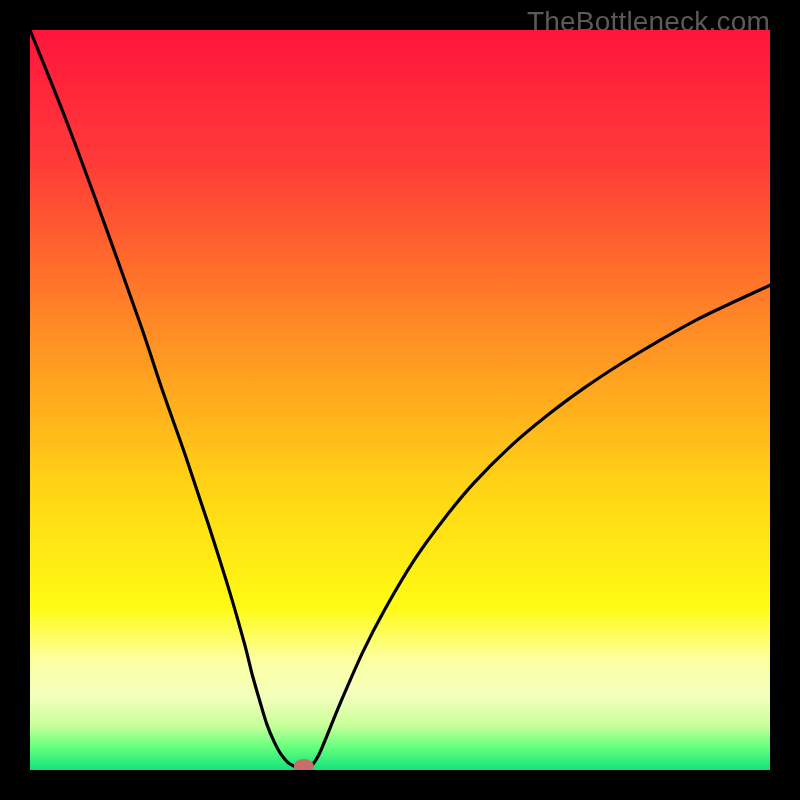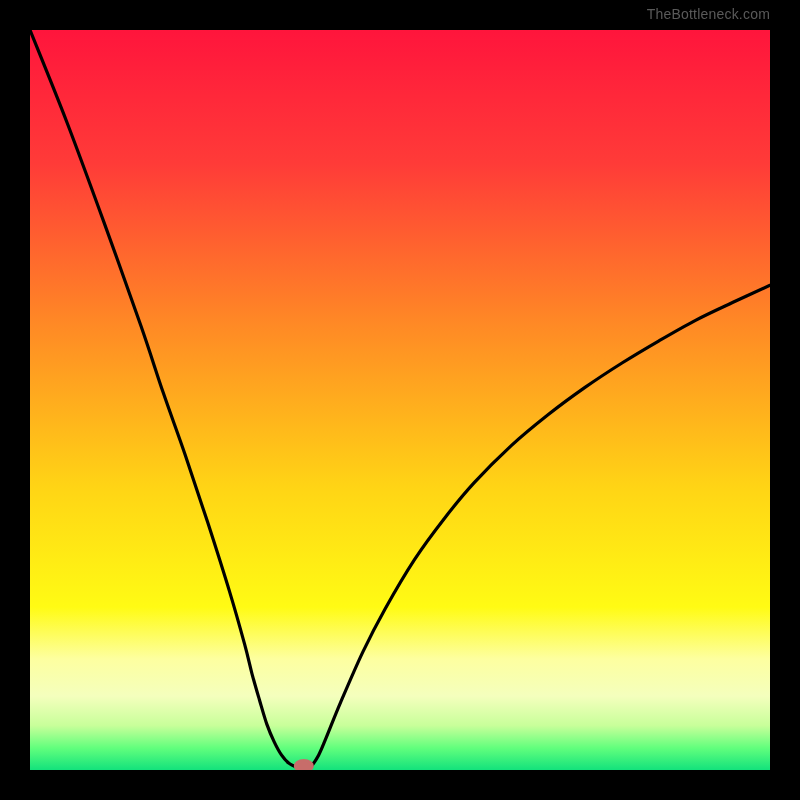--- a/index.html
+++ b/index.html
@@ -15,21 +15,21 @@
     position: absolute;
     left: 30px;
     top: 30px;
     width: 740px;
     height: 740px;
   }
   .watermark {
     position: absolute;
     top: 6px;
     right: 30px;
-    font-size: 14px;
+    font-size: 28px;
     color: #5a5a5a;
     letter-spacing: 0.2px;
     font-weight: 400;
     user-select: none;
   }
   svg {
     display: block;
   }
 </style>
 </head>

